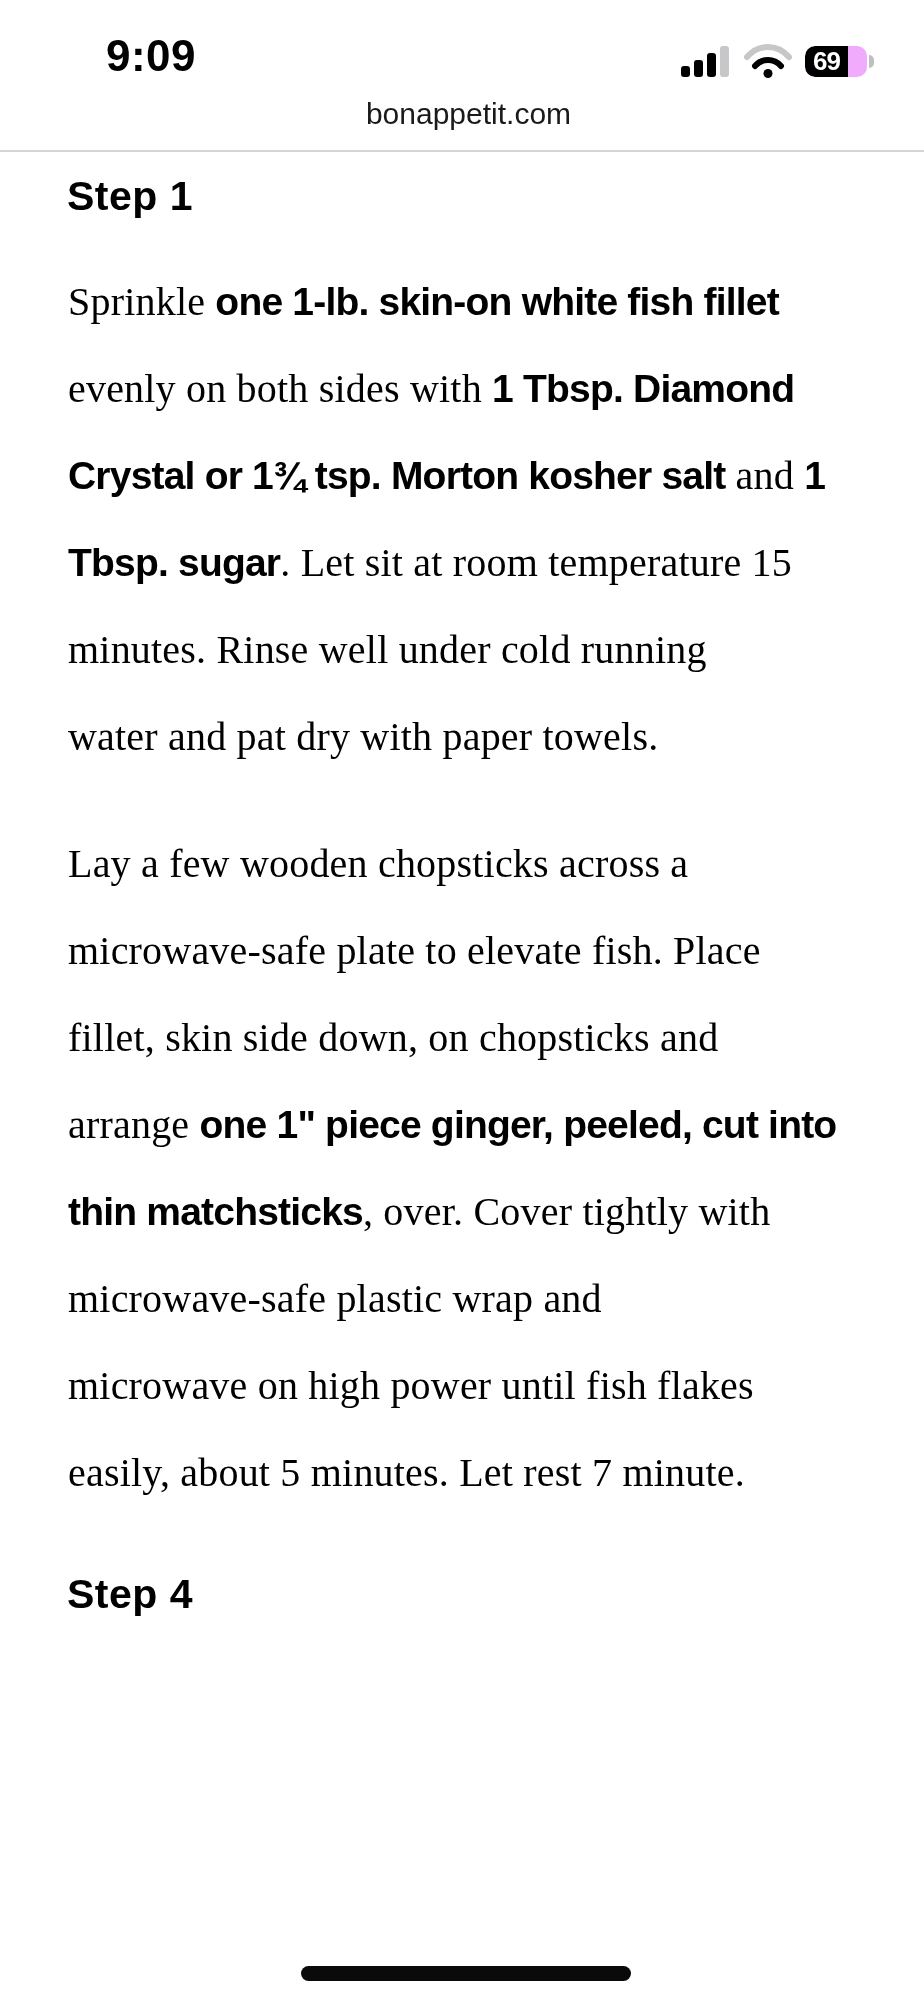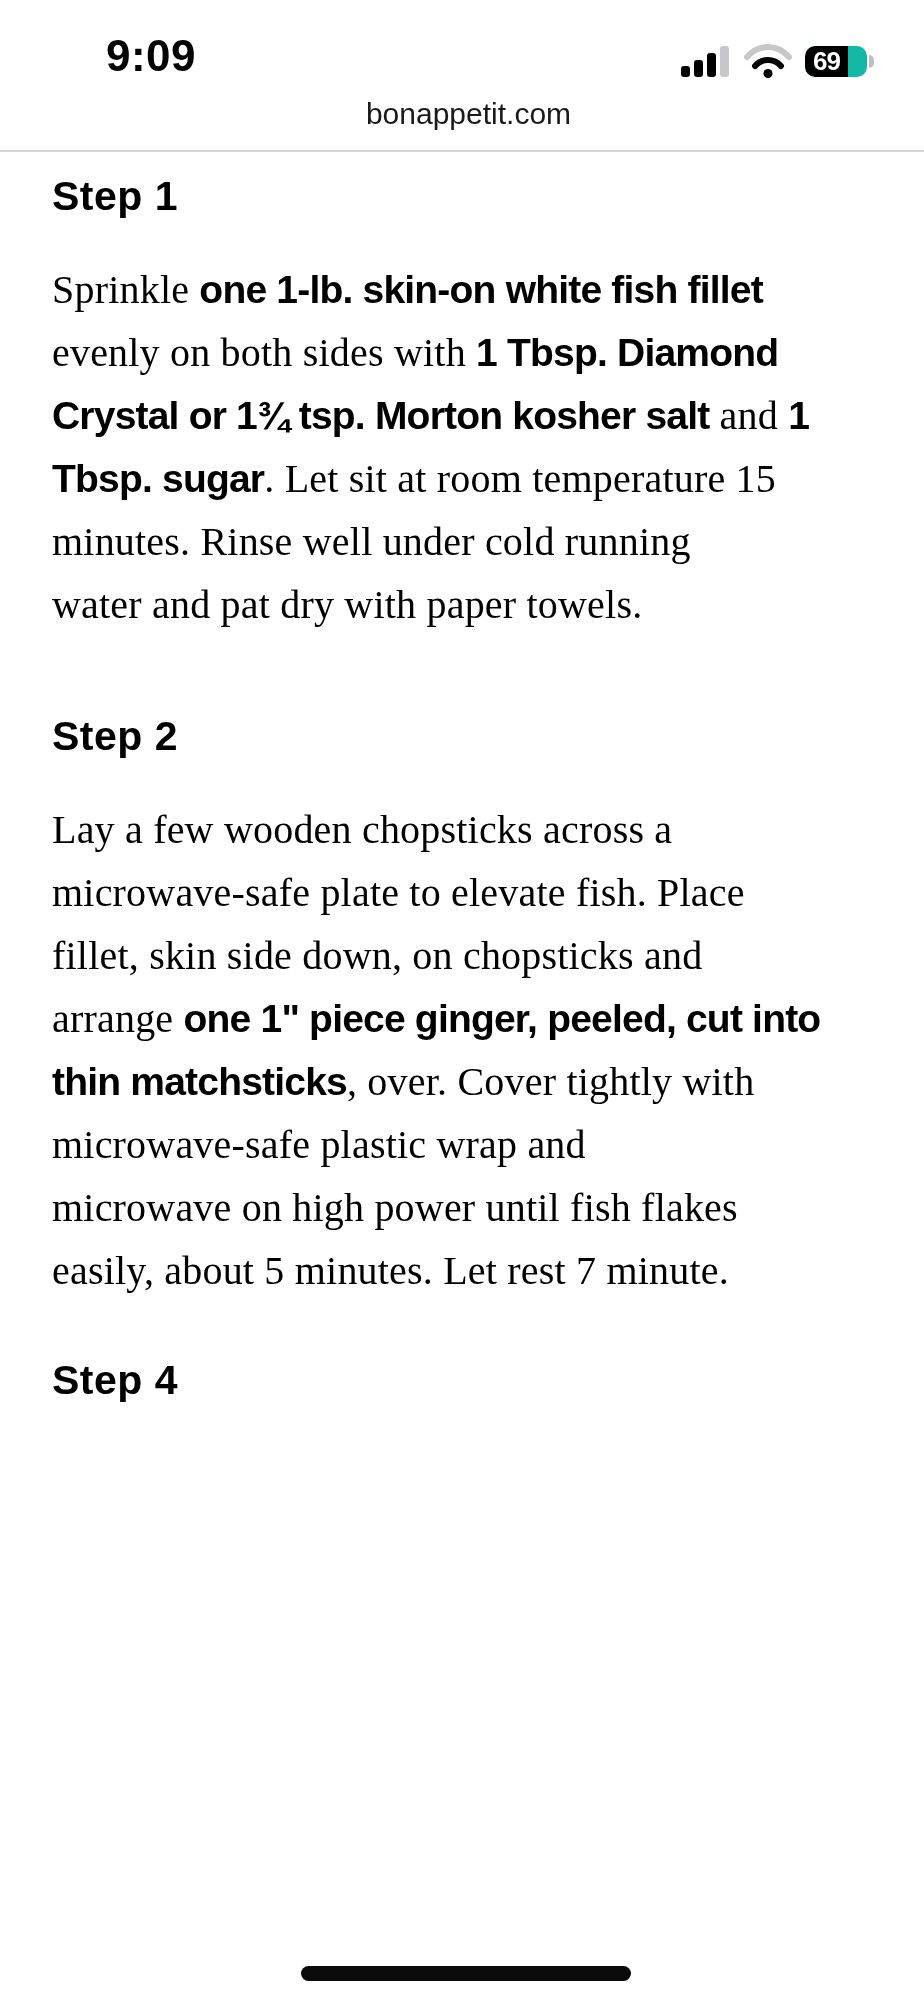--- a/index.html
+++ b/index.html
@@ -37,21 +37,21 @@
     top: 44px;
     display: flex;
     align-items: center;
     gap: 13px;
   }
   .battery { display: flex; align-items: center; }
   .battery-body {
     width: 62px;
     height: 31px;
     border-radius: 10px;
-    background: #14b8a6;
+    background: #f0abfc;
     overflow: hidden;
     position: relative;
   }
   .battery-fill {
     position: absolute;
     left: 0; top: 0; bottom: 0;
     width: 69%;
     background: #000000;
     border-radius: 10px 0 0 10px;
     display: flex;
@@ -91,34 +91,34 @@
     background: #d4d4d6;
   }
 
   
   .content {
     position: absolute;
     top: 152px; left: 0; right: 0;
     padding: 0 52px;
   }
   .step-heading {
-    margin: 0;
+    margin: 15px;
     font-family: "Liberation Sans", "DejaVu Sans", sans-serif;
     font-weight: 700;
     font-size: 41px;
     line-height: 44px;
     letter-spacing: 0.5px;
   }
   .first-heading { margin-top: 22px; }
   .later-heading { margin-top: 78px; }
   .clipped-heading { margin-top: 56px; }
   .step-para {
-    margin: 40px 0 0 0;
+    margin: 40px 0 0 16px;
     font-size: 40px;
-    line-height: 63px;
+    line-height: 87px;
     letter-spacing: 0.2px;
     white-space: pre;
   }
   .step-para b {
     font-family: "Liberation Sans", "DejaVu Sans", sans-serif;
     font-weight: 700;
     font-size: 39px;
     letter-spacing: -0.8px;
   }
 
@@ -177,21 +177,20 @@
       <h2 class="step-heading first-heading">Step 1</h2>
       <p class="step-para"><span>Sprinkle </span><b>one 1-lb. skin-on white fish fillet</b><span>
 evenly on both sides with </span><b>1 Tbsp. Diamond
 Crystal or 1¾ tsp. Morton kosher salt</b><span> and </span><b>1
 Tbsp. sugar</b><span>. Let sit at room temperature 15
 minutes. Rinse well under cold running
 water and pat dry with paper towels.</span></p>
     </section>
 
     <section>
-      <h2 class="step-heading later-heading">Step 2</h2>
       <p class="step-para"><span>Lay a few wooden chopsticks across a
 microwave-safe plate to elevate fish. Place
 fillet, skin side down, on chopsticks and
 arrange </span><b>one 1" piece ginger, peeled, cut into
 thin matchsticks</b><span>, over. Cover tightly with
 microwave-safe plastic wrap and
 microwave on high power until fish flakes
 easily, about 5 minutes. Let rest 7 minute.</span></p>
     </section>
 

